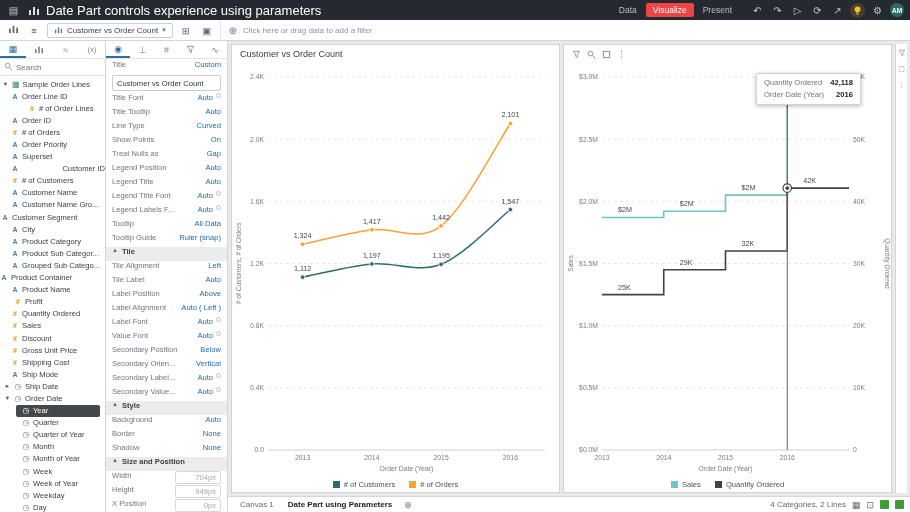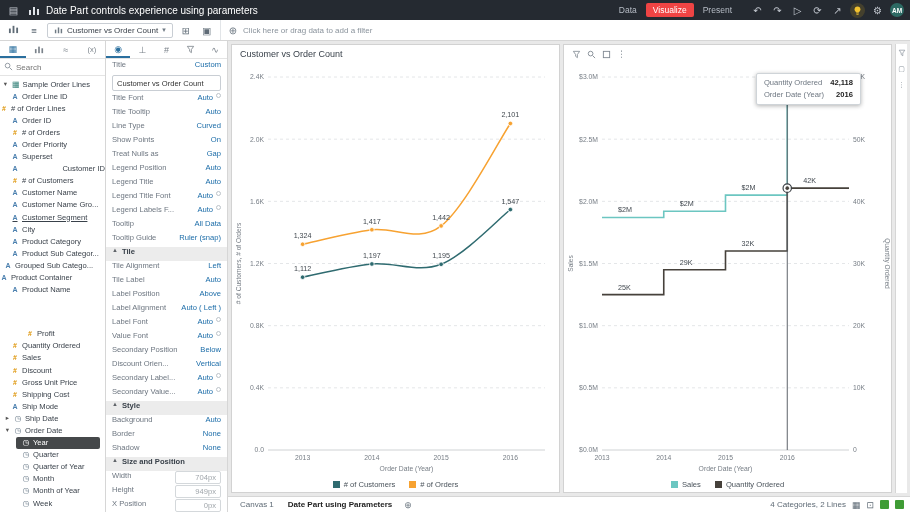--- a/index.html
+++ b/index.html
@@ -1,21 +1,21 @@
 <!DOCTYPE html>
 <html><head>
 <meta charset="utf-8">
 <style>
 *{margin:0;padding:0;box-sizing:border-box}
 html,body{width:910px;height:512px;overflow:hidden;font-family:"Liberation Sans",sans-serif;font-size:9px;color:#39414a;background:#e9e9e9}
 .app{display:flex;flex-direction:column;width:910px;height:512px}
 
 .topbar{height:20px;background:#252a31;display:flex;align-items:center;gap:5px;padding:0 6px;flex:0 0 auto;color:#c3c8d0}
 .top-icon{width:15px;height:15px;display:flex;align-items:center;justify-content:center;font-size:10px;color:#c3c8d0;cursor:pointer}
-.topbar-title{font-size:10px;color:#fff;white-space:nowrap}
+.topbar-title{font-size:13px;color:#fff;white-space:nowrap}
 .topbar-spacer{flex:1}
 .top-tabs{display:flex;align-items:flex-end;gap:2px;margin-right:6px}
 .top-tab{padding:2px 7px;font-size:8.5px;color:#b6bcc5;cursor:pointer;border-radius:2px}
 .top-tab.active{background:#ef4444;color:#fff}
 .avatar{width:14px;height:14px;border-radius:50%;background:#2d6a64;color:#fff;font-size:6.5px;font-weight:bold;display:flex;align-items:center;justify-content:center;cursor:pointer}
 .bulb{background:rgba(246,194,28,.15);border-radius:50%}
 
 .toolbar{height:21px;background:#fff;border-bottom:1px solid #d6d6d6;display:flex;align-items:center;gap:5px;padding:0 5px;flex:0 0 auto}
 .tb-icon{width:16px;text-align:center;font-size:9.5px;color:#5f6b76;cursor:pointer}
 .viz-chip{display:flex;align-items:center;gap:4px;border:1px solid #c9ced4;border-radius:2px;padding:2px 6px;font-size:8px;color:#39414a;background:#fff;cursor:pointer;white-space:nowrap}
@@ -173,21 +173,21 @@
       <div class="tree">
           <div class="tree-row" style="padding-left: 2px;">
             <span class="caret">▾</span>
             <span class="ds-icon">▦</span>
             <span>Sample Order Lines</span>
           </div>
           <div class="tree-row" style="padding-left: 11px;">
             <span class="fi attr">A</span>
             <span>Order Line ID</span>
           </div>
-          <div class="tree-row" style="padding-left: 0;">
+          <div class="tree-row" style="padding-left: 28px;">
             <span class="fi meas">#</span>
             <span># of Order Lines</span>
           </div>
           <div class="tree-row" style="padding-left: 11px;">
             <span class="fi attr">A</span>
             <span>Order ID</span>
           </div>
           <div class="tree-row" style="padding-left: 11px;">
             <span class="fi meas">#</span>
             <span># of Orders</span>
@@ -209,49 +209,49 @@
             <span># of Customers</span>
           </div>
           <div class="tree-row" style="padding-left: 11px;">
             <span class="fi attr">A</span>
             <span>Customer Name</span>
           </div>
           <div class="tree-row" style="padding-left: 11px;">
             <span class="fi attr">A</span>
             <span>Customer Name Gro...</span>
           </div>
-          <div class="tree-row" style="padding-left: 11px; text-decoration: underline;">
+          <div class="tree-row" style="padding-left: 1px;">
             <span class="fi attr">A</span>
             <span>Customer Segment</span>
           </div>
           <div class="tree-row" style="padding-left: 11px;">
             <span class="fi attr">A</span>
             <span>City</span>
           </div>
           <div class="tree-row" style="padding-left: 11px;">
             <span class="fi attr">A</span>
             <span>Product Category</span>
           </div>
           <div class="tree-row" style="padding-left: 11px;">
             <span class="fi attr">A</span>
             <span>Product Sub Categor...</span>
           </div>
-          <div class="tree-row" style="padding-left: 4px;">
+          <div class="tree-row" style="padding-left: 11px;">
             <span class="fi attr">A</span>
             <span>Grouped Sub Catego...</span>
           </div>
           <div class="tree-row" style="">
             <span class="fi attr">A</span>
             <span>Product Container</span>
           </div>
           <div class="tree-row" style="padding-left: 11px;">
             <span class="fi attr">A</span>
             <span>Product Name</span>
           </div>
-          <div class="tree-row" style="padding-left: 26px; margin-top: 32px;">
+          <div class="tree-row" style="padding-left: 14px;">
             <span class="fi meas">#</span>
             <span>Profit</span>
           </div>
           <div class="tree-row" style="padding-left: 11px;">
             <span class="fi meas">#</span>
             <span>Quantity Ordered</span>
           </div>
           <div class="tree-row" style="padding-left: 11px;">
             <span class="fi meas">#</span>
             <span>Sales</span>
@@ -416,21 +416,21 @@
           <div class="prop-row">
             <span class="prop-label">Value Font</span>
             <span class="prop-value">Auto</span>
             <span class="prop-dot"></span>
           </div>
           <div class="prop-row">
             <span class="prop-label">Secondary Position</span>
             <span class="prop-value">Below</span>
           </div>
           <div class="prop-row">
-            <span class="prop-label">Discount Orien...</span>
+            <span class="prop-label">Secondary Orien...</span>
             <span class="prop-value">Vertical</span>
           </div>
           <div class="prop-row">
             <span class="prop-label">Secondary Label...</span>
             <span class="prop-value">Auto</span>
             <span class="prop-dot"></span>
           </div>
           <div class="prop-row">
             <span class="prop-label">Secondary Value...</span>
             <span class="prop-value">Auto</span>

